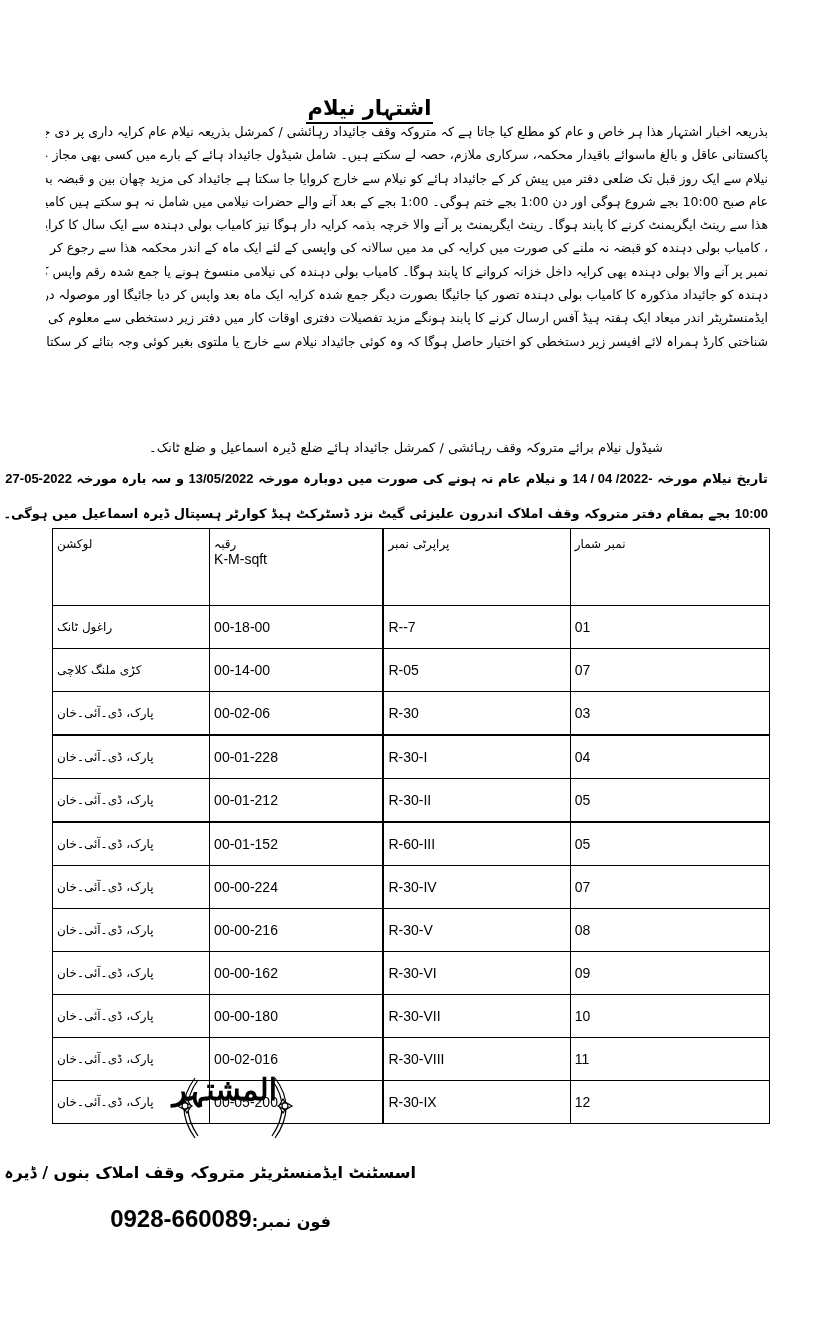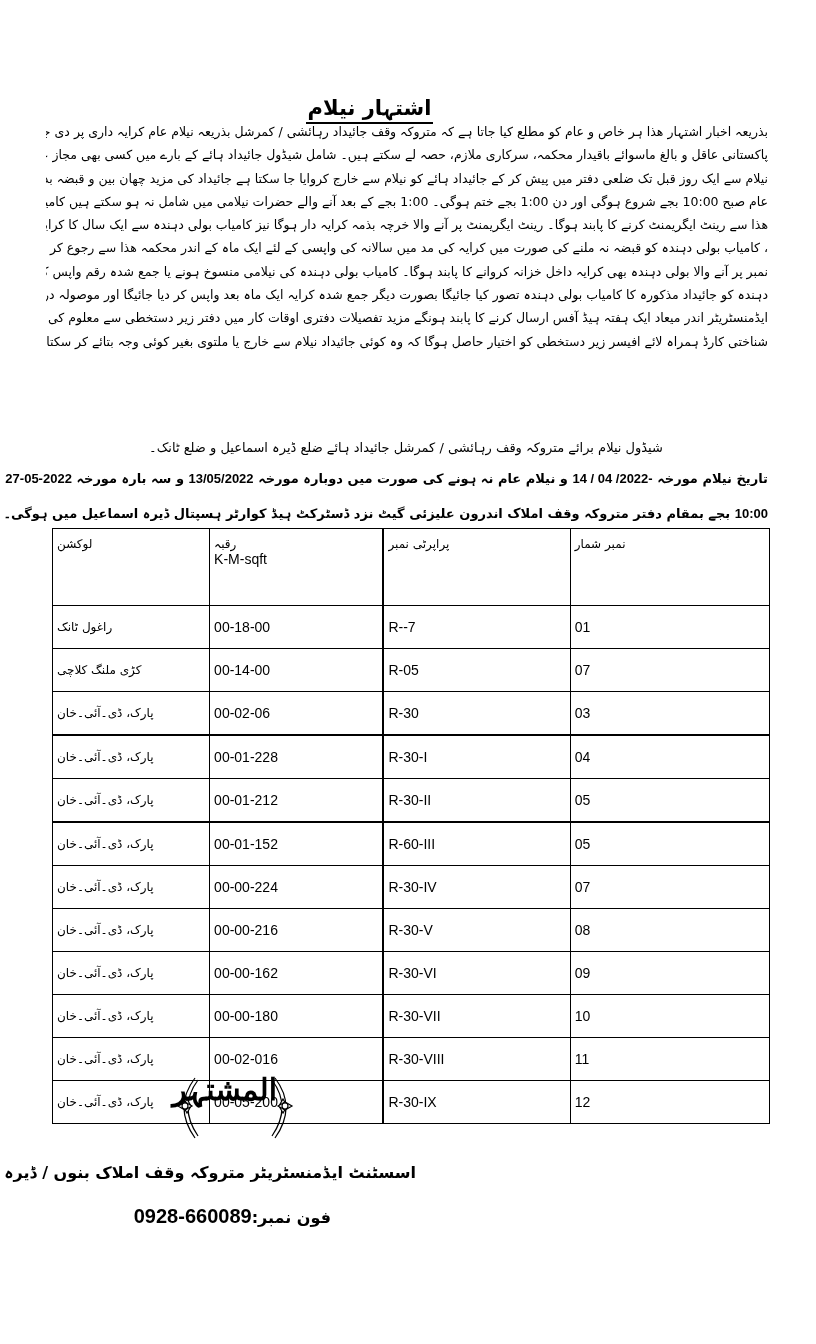--- a/index.html
+++ b/index.html
@@ -55,21 +55,21 @@
     font-family: "DejaVu Serif", serif; font-size: 30px; font-weight: bold; direction: rtl;
   }
   .signatory {
     position: absolute; top: 1163px; left: 86px; width: 330px; direction: rtl; text-align: center;
     font-size: 16px; font-weight: bold; white-space: nowrap;
   }
   .phone {
     position: absolute; top: 1205px; left: 156px; width: 175px; direction: rtl; text-align: center;
     font-size: 16px; font-weight: bold; white-space: nowrap;
   }
-  .phone .num { font-size: 20px; }
+  .phone .num { font-size: 24px; }
 </style>
 </head>
 <body>
 
 <div class="title"><span>اشتہار نیلام</span></div>
 
 <div class="para">
   <p>بذریعہ اخبار اشتہار ھذا ہر خاص و عام کو مطلع کیا جاتا ہے کہ متروکہ وقف جائیداد رہائشی / کمرشل بذریعہ نیلام عام کرایہ داری پر دی جانی مقصود ہے۔ نیلام عام میں ہر</p>
   <p>پاکستانی عاقل و بالغ ماسوائے باقیدار محکمہ، سرکاری ملازم، حصہ لے سکتے ہیں۔ شامل شیڈول جائیداد ہائے کے بارے میں کسی بھی مجاز عدالت سے جاری شدہ حکم امتناعی مقررہ تاریخ</p>
   <p>نیلام سے ایک روز قبل تک ضلعی دفتر میں پیش کر کے جائیداد ہائے کو نیلام سے خارج کروایا جا سکتا ہے جائیداد کی مزید چھان بین و قبضہ بذمہ کامیاب بولی دہندہ ہوگا۔ کاروائی نیلام</p>

